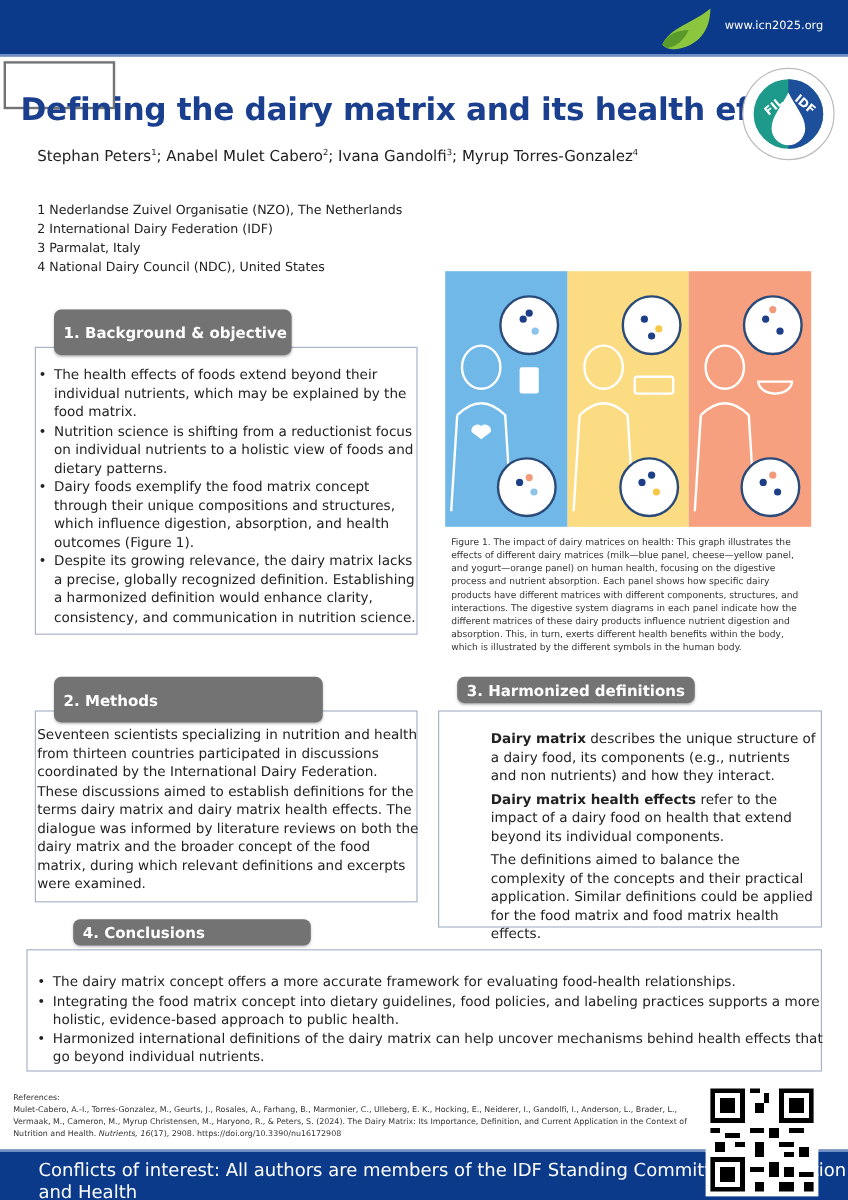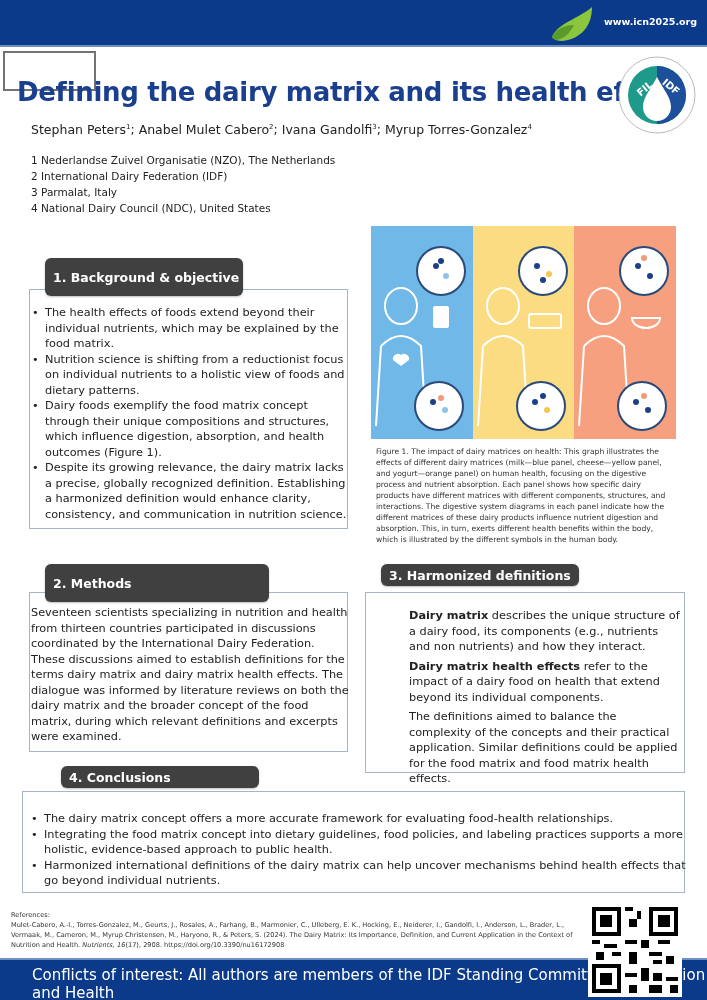--- a/index.html
+++ b/index.html
@@ -3,31 +3,31 @@
   <meta charset="utf-8">
   <style>
     * { box-sizing: border-box; margin: 0; padding: 0; }
     html, body { width: 707px; height: 1000px; overflow: hidden; background: #ffffff; }
     body { position: relative; font-family: "DejaVu Sans", sans-serif; color: #222; }
 
     .header-bar { position: absolute; left: 0; top: 0; width: 707px; height: 47px; background: #0b3a8a; }
     .header-bar .bottom-line { position: absolute; left: 0; bottom: 0; width: 100%; height: 2px; background: #6f8fc4; }
     .abstract-id { position: absolute; left: 3px; top: 3px; width: 93px; height: 40px; border: 2px solid #737373; color: #fff; font-size: 10px; display: flex; align-items: center; justify-content: center; margin-top: 48px; }
     .leaf { position: absolute; left: 548px; top: 5px; width: 52px; height: 38px; }
-    .site-url { position: absolute; left: 604px; top: 16px; color: #fff; font-size: 9.5px; font-weight: bold; }
+    .site-url { position: absolute; left: 604px; top: 16px; color: #fff; font-size: 9.5px; font-weight: normal; }
 
     .title { position: absolute; left: 17px; top: 77px; font-size: 26px; font-weight: bold; color: #1a3f8f; letter-spacing: -0.3px; }
     .authors { position: absolute; left: 31px; top: 122px; font-size: 12.5px; color: #222; }
     .authors sup { font-size: 7px; }
-    .affil { position: absolute; left: 31px; font-size: 10.5px; color: #222; }
+    .affil { position: absolute; left: 31px; font-size: 10.5px; color: #222; margin-top: 15px; }
 
     .logo { position: absolute; left: 617px; top: 55px; width: 80px; height: 80px; }
 
     .panel-box { position: absolute; border: 1px solid #a9b3c8; background: #fff; }
-    .panel-head { position: absolute; background: #404040; color: #fff; font-weight: bold; font-size: 12.5px; border-radius: 6px; padding-left: 8px; display: flex; align-items: center; box-shadow: 0 1px 2px rgba(0,0,0,.25); }
+    .panel-head { position: absolute; background: #737373; color: #fff; font-weight: bold; font-size: 12.5px; border-radius: 6px; padding-left: 8px; display: flex; align-items: center; box-shadow: 0 1px 2px rgba(0,0,0,.25); }
 
     .bullets { list-style: none; }
     .bullets li { position: relative; padding-left: 15px; }
     .bullets li::before { content: "•"; position: absolute; left: 2px; top: 0; }
 
     .bg-text { position: absolute; left: 30px; top: 305px; width: 318px; font-size: 11.3px; line-height: 15.5px; }
     .methods-text { position: absolute; left: 31px; top: 605px; width: 318px; font-size: 11.3px; line-height: 15.5px; }
     .defs-text { position: absolute; left: 367px; top: 608px; width: 315px; font-size: 11.3px; line-height: 15.5px; }
     .defs-text p { margin-bottom: 4px; padding-left: 42px; }
     .concl-text { position: absolute; left: 29px; top: 811px; width: 660px; font-size: 11.3px; line-height: 15.5px; }

